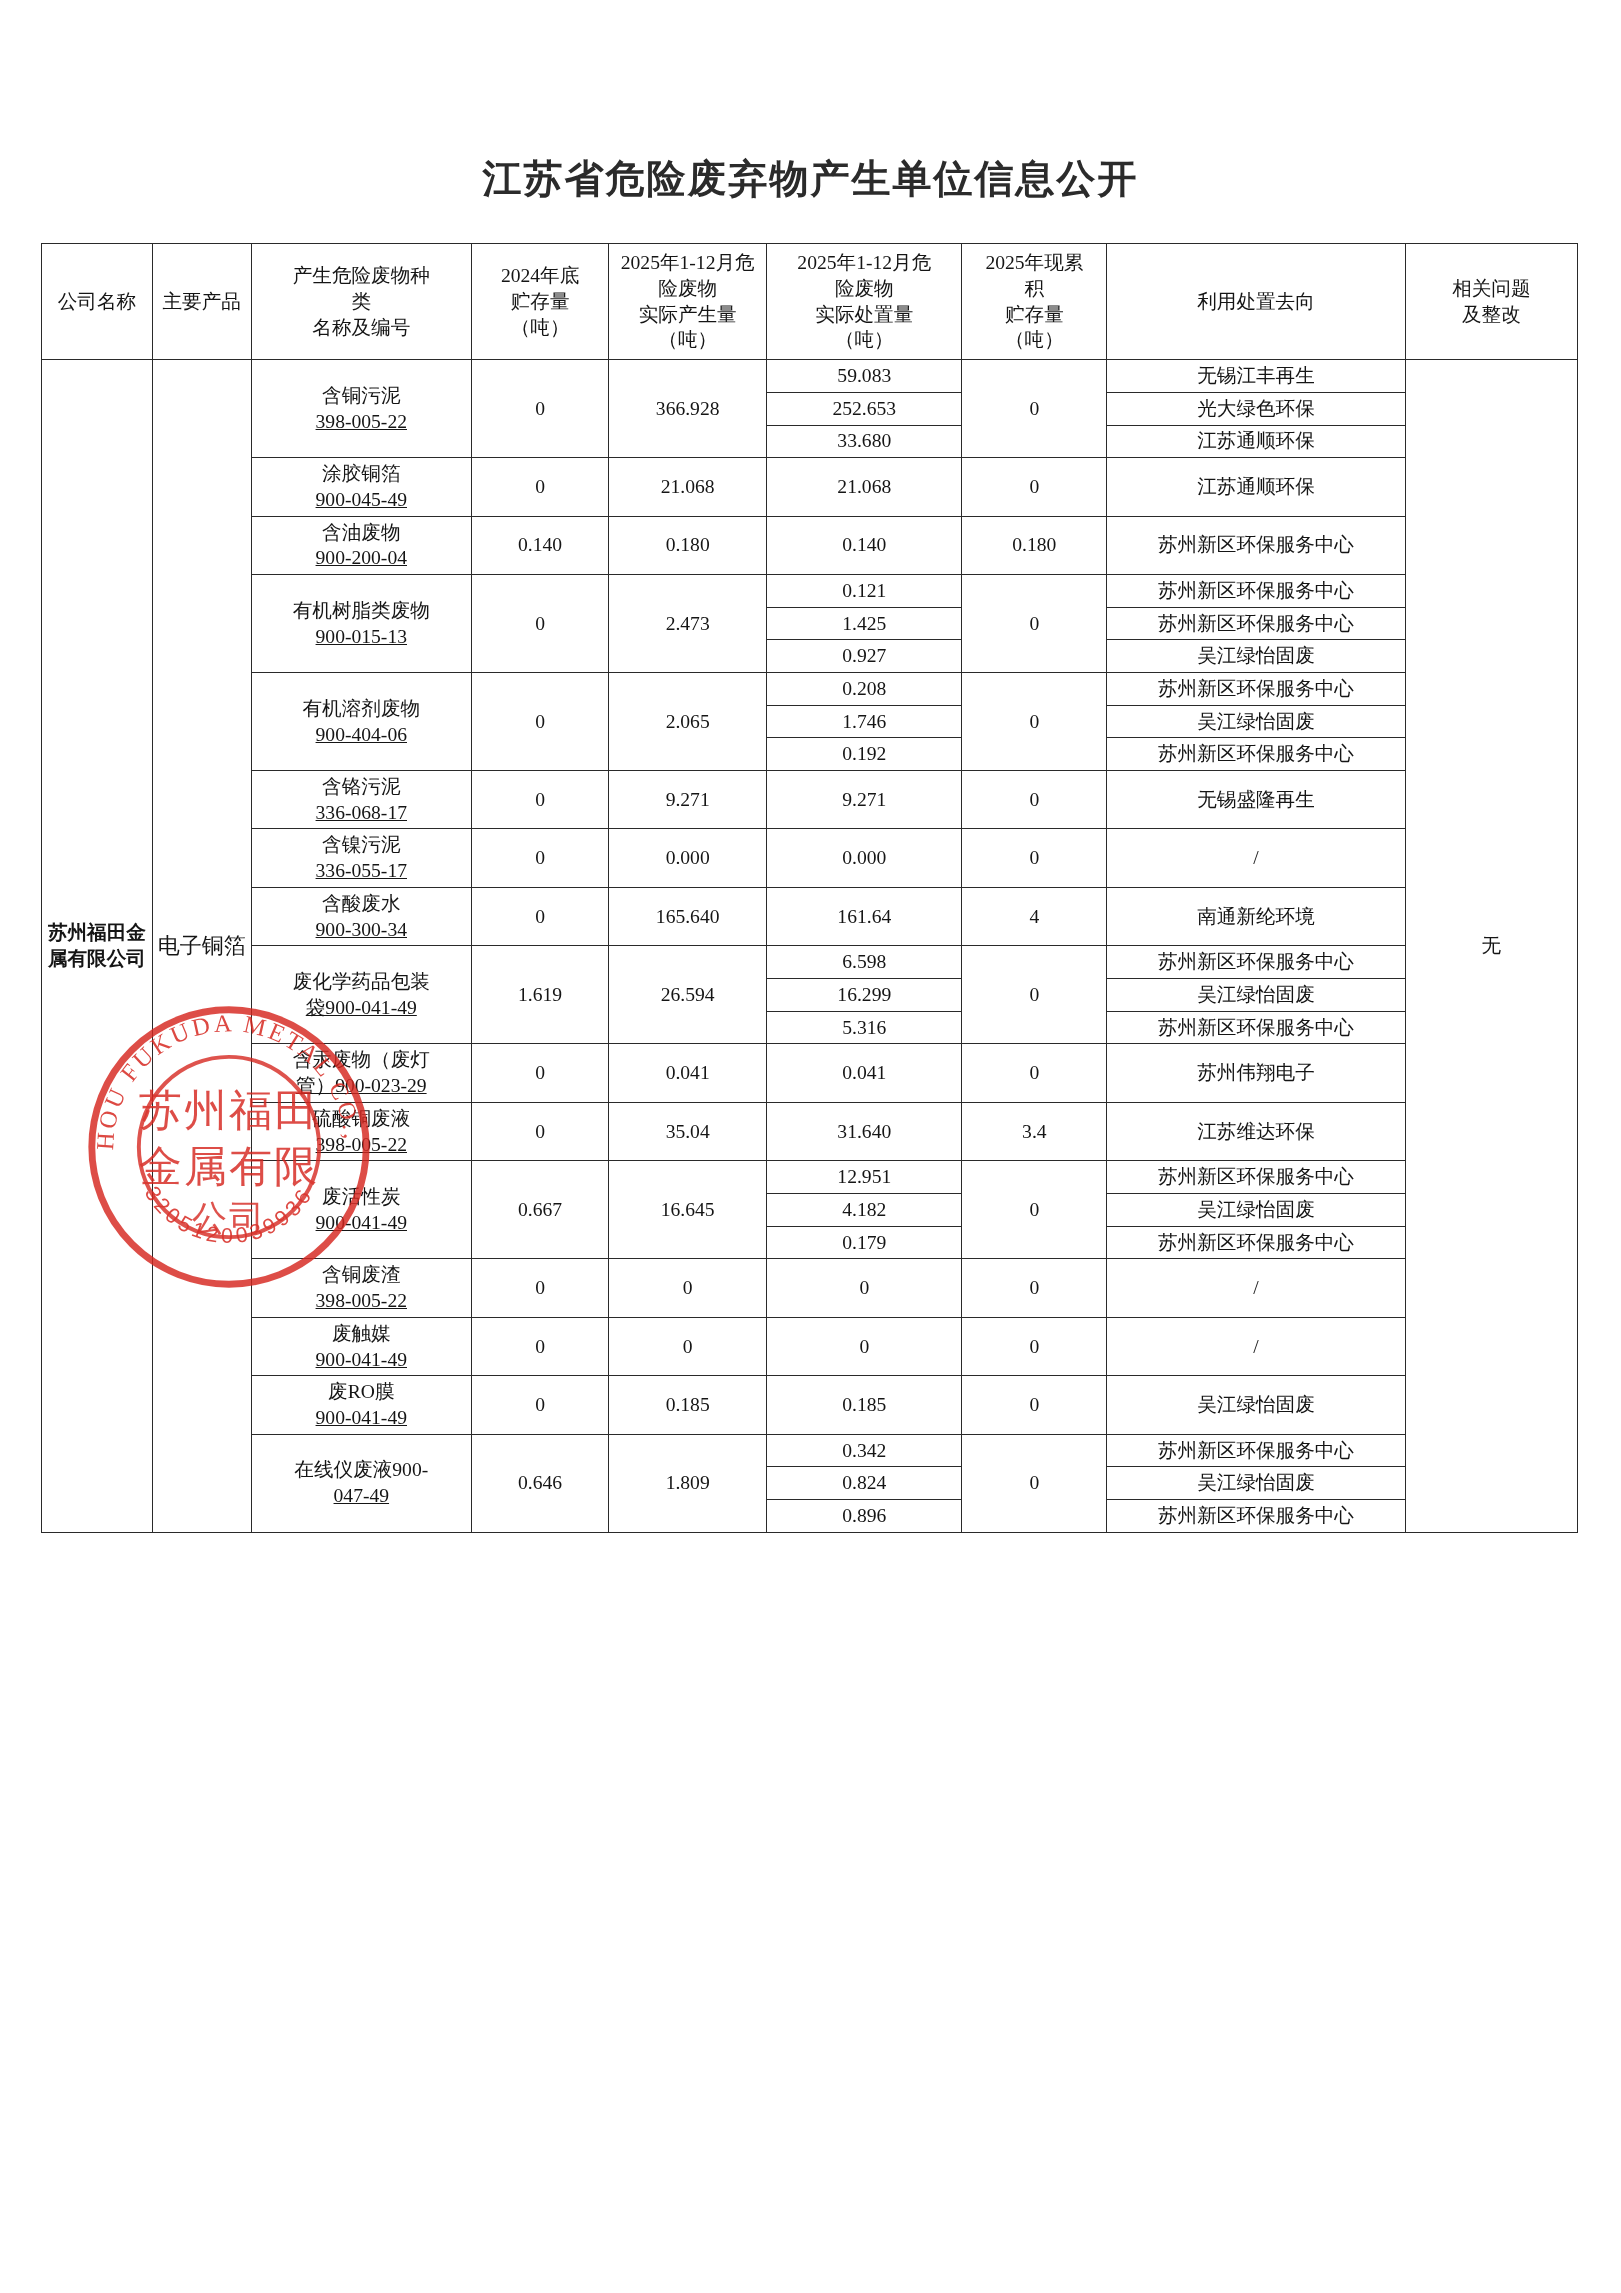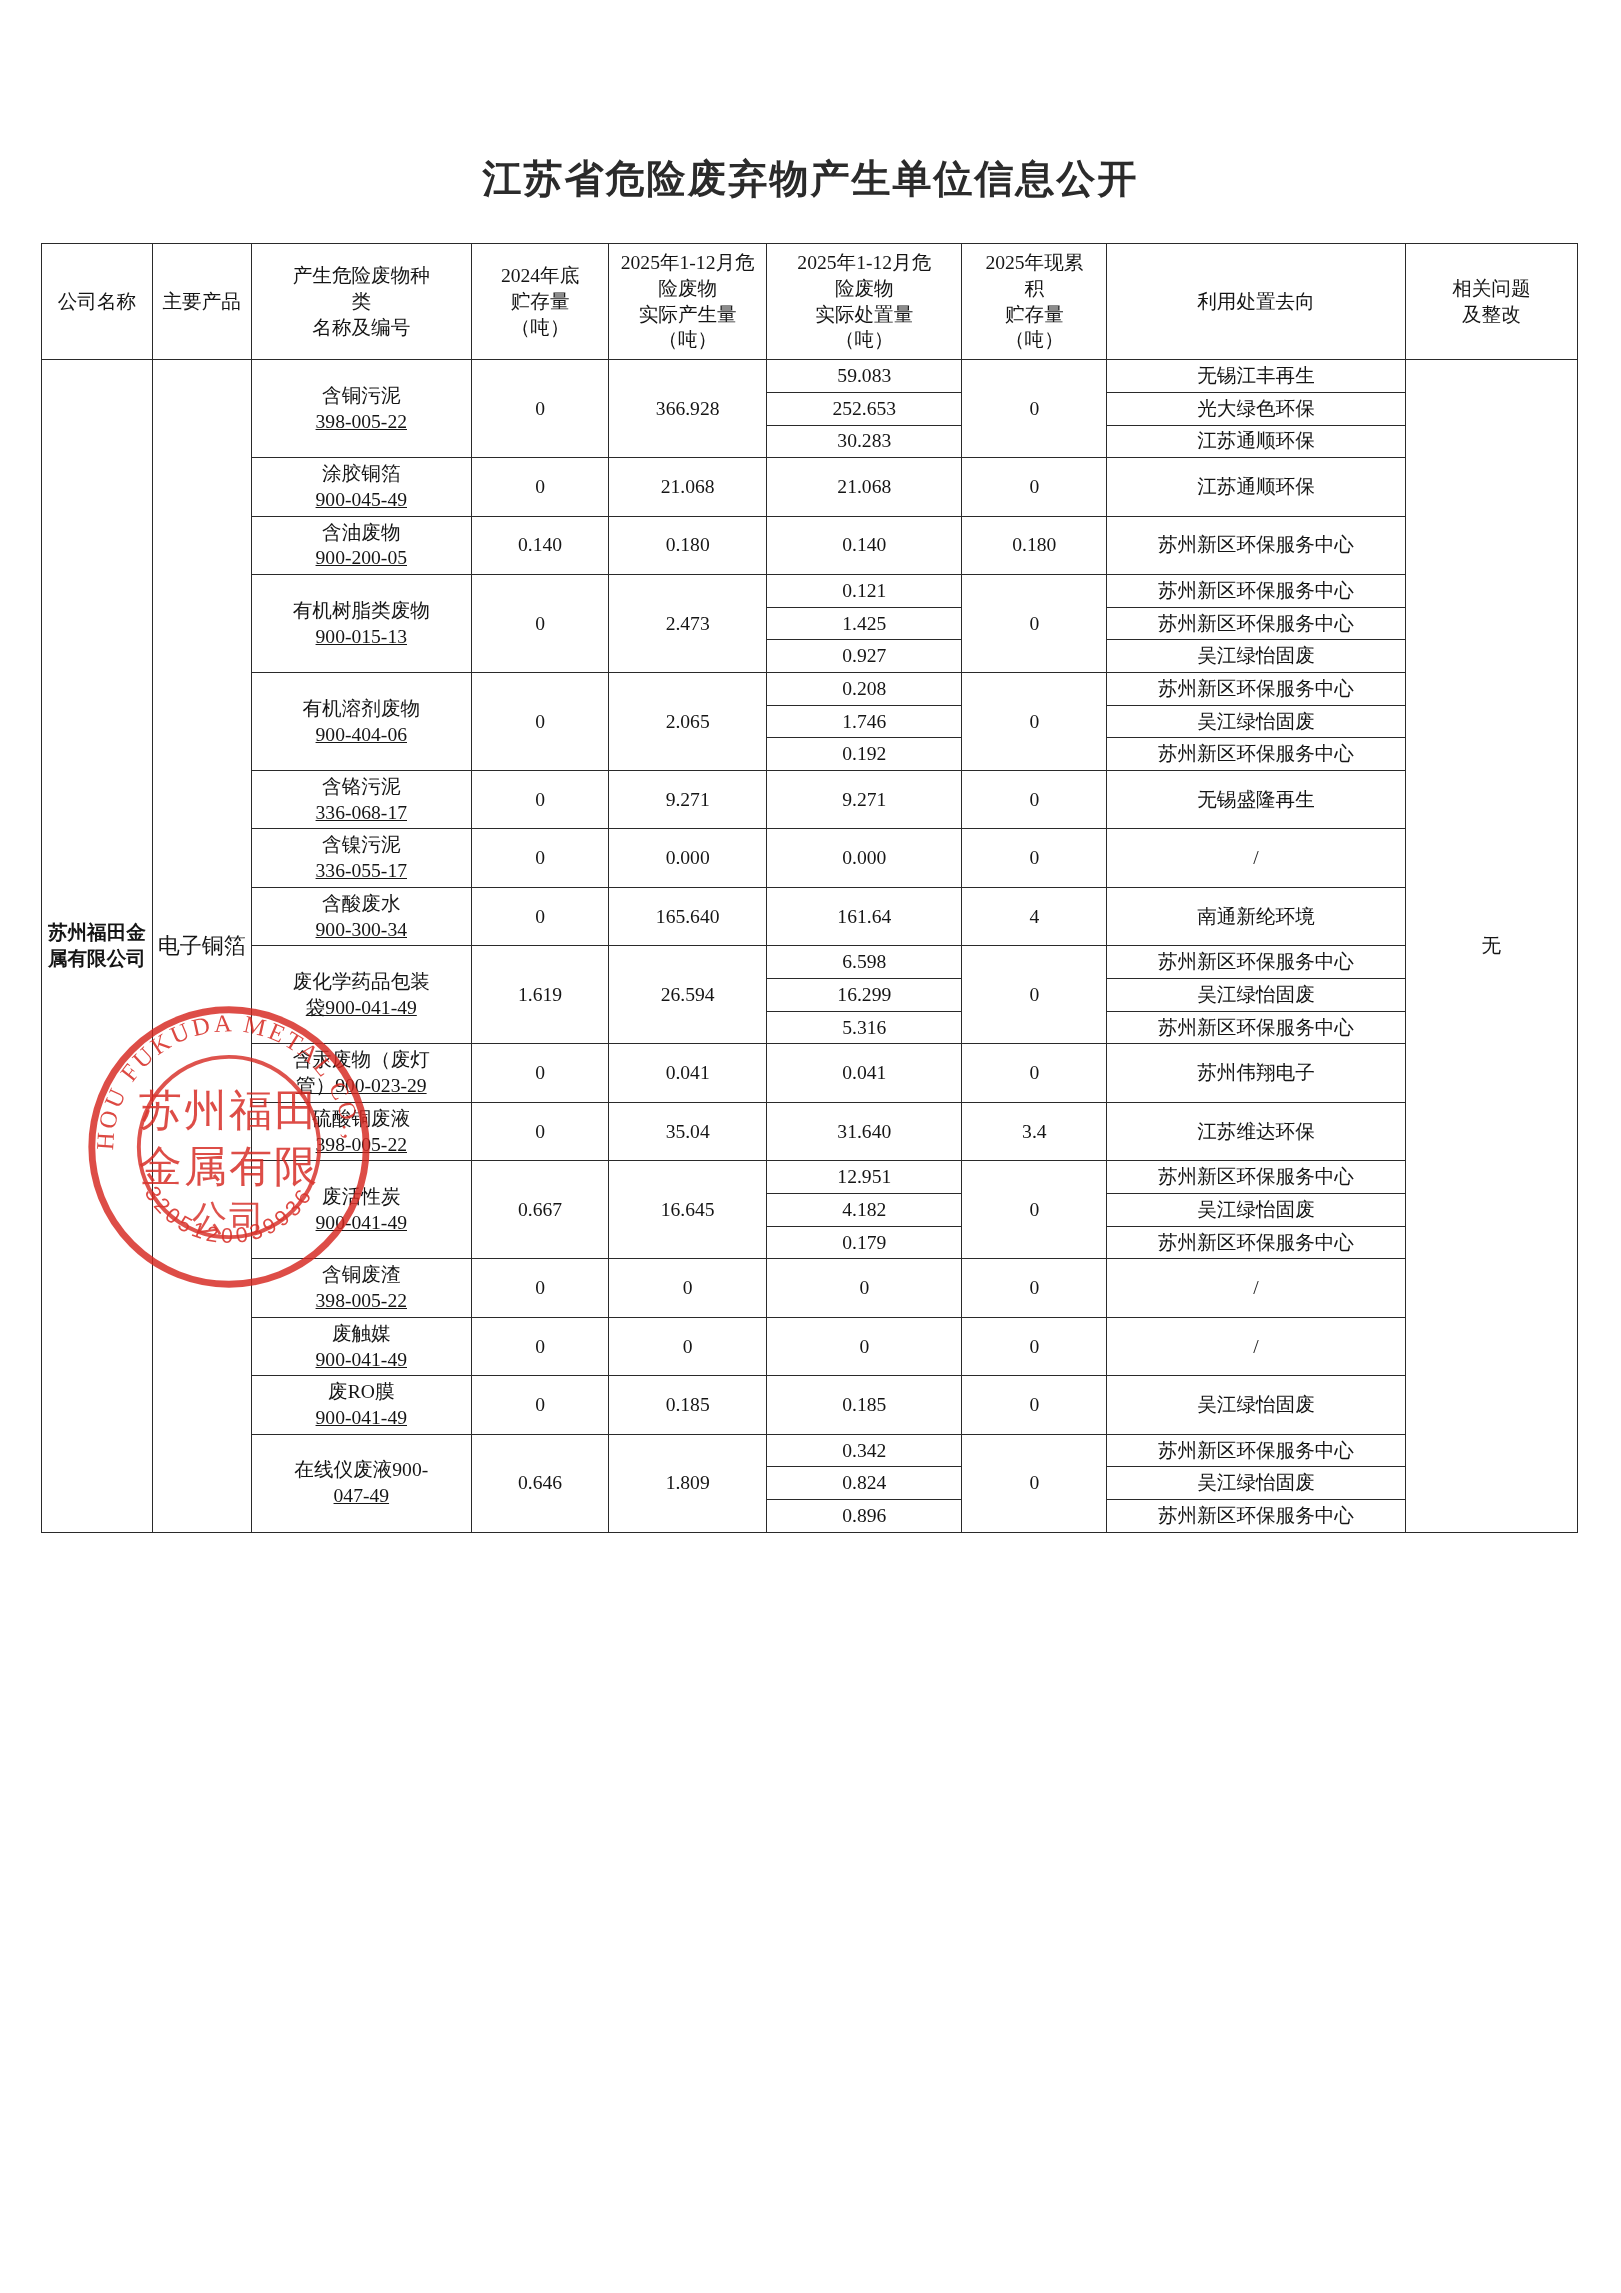--- a/index.html
+++ b/index.html
@@ -170,38 +170,38 @@
             <td>59.083</td>
             <td rowspan="3">0</td>
             <td>无锡江丰再生</td>
             <td rowspan="28">无</td>
           </tr>
           <tr>
             <td>252.653</td>
             <td>光大绿色环保</td>
           </tr>
           <tr>
-            <td>30.283</td>
+            <td>33.680</td>
             <td>江苏通顺环保</td>
           </tr>
           <tr>
             <td rowspan="1">
               <span class="wname">涂胶铜箔</span>
               <span class="wcode">900-045-49</span>
             </td>
             <td rowspan="1">0</td>
             <td rowspan="1">21.068</td>
             <td>21.068</td>
             <td rowspan="1">0</td>
             <td>江苏通顺环保</td>
           </tr>
           <tr>
             <td rowspan="1">
               <span class="wname">含油废物</span>
-              <span class="wcode">900-200-05</span>
+              <span class="wcode">900-200-04</span>
             </td>
             <td rowspan="1">0.140</td>
             <td rowspan="1">0.180</td>
             <td>0.140</td>
             <td rowspan="1">0.180</td>
             <td>苏州新区环保服务中心</td>
           </tr>
           <tr>
             <td rowspan="3">
               <span class="wname">有机树脂类废物</span>

